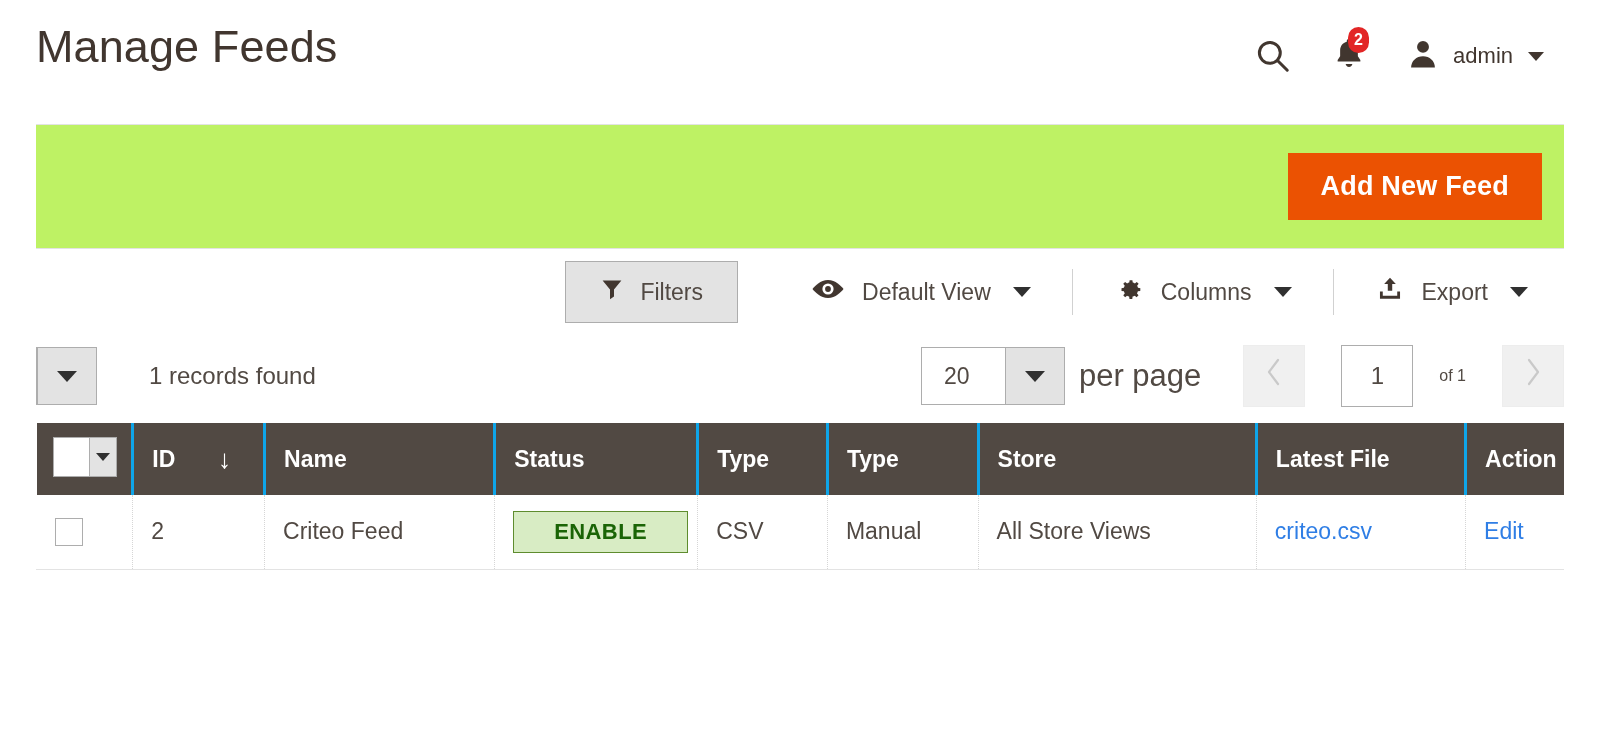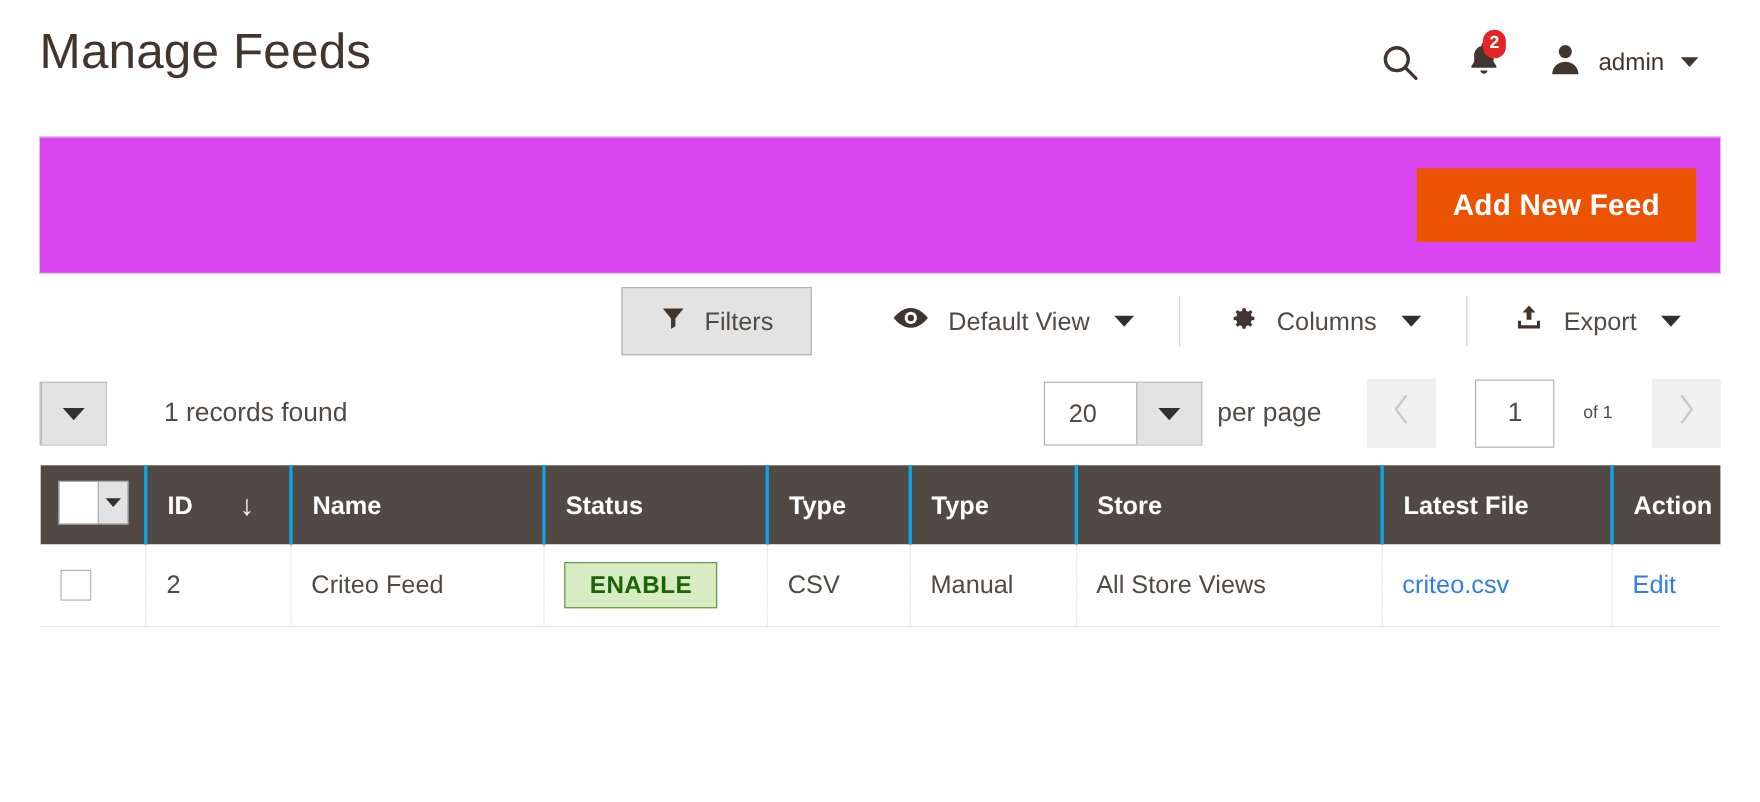--- a/index.html
+++ b/index.html
@@ -84,21 +84,21 @@
     width: 0; height: 0;
     border-left: 8px solid transparent;
     border-right: 8px solid transparent;
     border-top: 9px solid #41362f;
     margin-left: 2px;
   }
 
   
   .panel {
     margin: 16px 36px 0 36px;
-    background: #d946ef;
+    background: #bef264;
     border-top: 1px solid #e3e3e3;
     border-bottom: 1px solid #e3e3e3;
     height: 125px;
     box-sizing: border-box;
     display: flex;
     align-items: center;
     justify-content: flex-end;
     padding-right: 22px;
   }
   .btn-primary {
@@ -202,21 +202,21 @@
     font-size: 24px;
     color: #514943;
     margin-left: 52px;
   }
   .pager {
     margin-left: auto;
     display: flex;
     align-items: center;
   }
   .per-page-label {
-    font-size: 24px;
+    font-size: 31px;
     color: #514943;
     margin-left: 14px;
   }
   .pg-arrow {
     width: 62px;
     height: 62px;
     background: #f0f0f0;
     border: 1px solid #ededed;
     display: flex;
     align-items: center;
@@ -327,21 +327,21 @@
     cursor: pointer;
   }
   .status-badge {
     display: inline-block;
     background: #d8ecc4;
     border: 1px solid #5e8c2e;
     color: #1a6406;
     font-size: 22px;
     font-weight: 700;
     letter-spacing: .4px;
-    padding: 9px 22px;
+    padding: 9px 40px;
     line-height: 1;
   }
   .cell-link {
     color: #2f7ee5;
     text-decoration: none;
     font-size: 23px;
     cursor: pointer;
   }
   .ta-center { text-align: center; }
 </style>

